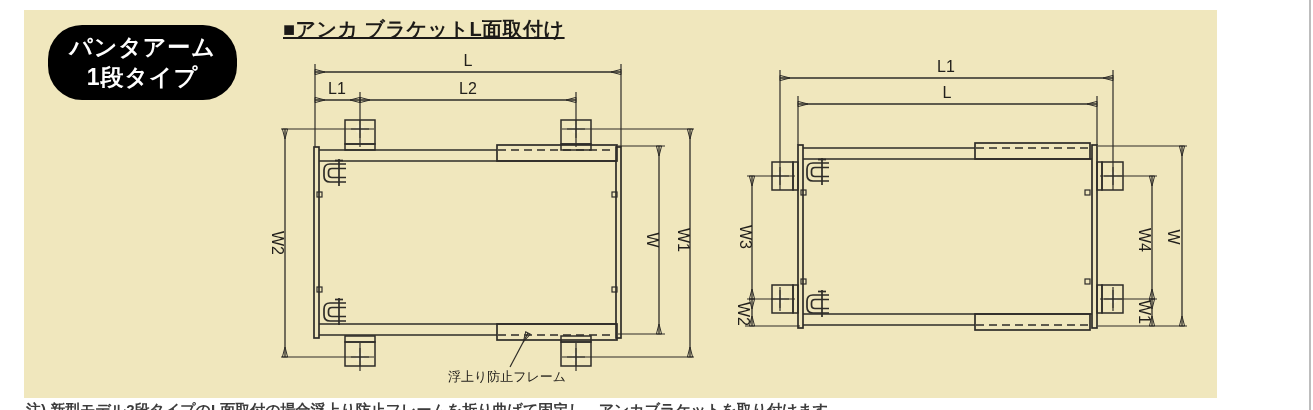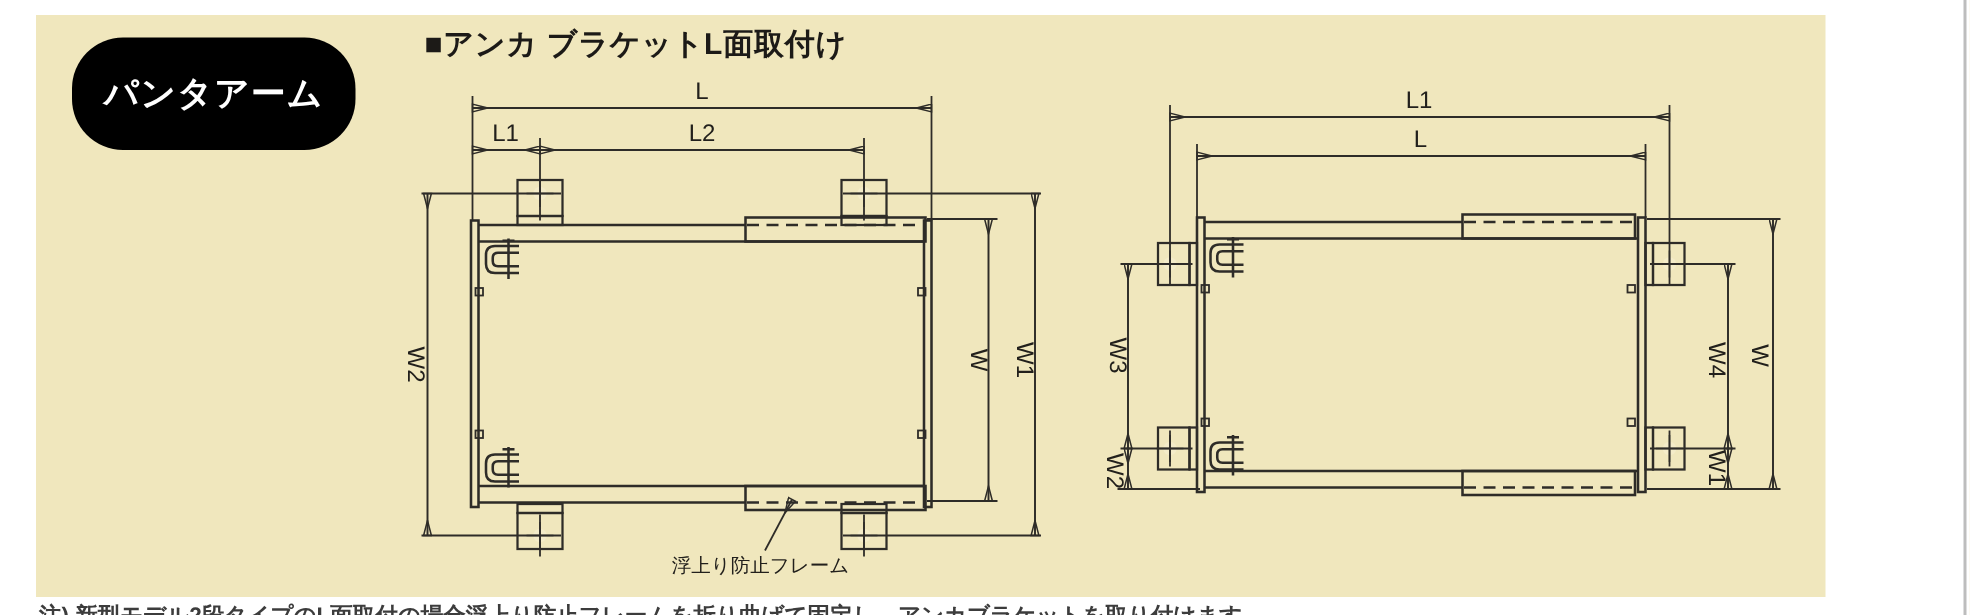--- a/index.html
+++ b/index.html
@@ -5,21 +5,21 @@
   html,body{margin:0;padding:0;background:#ffffff;}
   .canvas{position:relative;width:1313px;height:410px;background:#ffffff;overflow:hidden;
           font-family:"Liberation Sans",sans-serif;}
   .panel{position:absolute;left:24px;top:10px;width:1193px;height:388px;background:#f0e7bd;}
   .page-edge{position:absolute;left:1309px;top:0;width:2px;height:410px;background:#bdbdbd;}
   .badge{position:absolute;left:48px;top:25px;width:189px;height:75px;background:#000000;
          border-radius:34px;color:#ffffff;font-weight:bold;font-size:23px;line-height:1.28;
          text-align:center;display:flex;flex-direction:column;justify-content:center;
          letter-spacing:1px;}
   .sec-title{position:absolute;top:16px;font-size:20px;font-weight:bold;color:#1c1a17;
-             letter-spacing:0.5px;white-space:nowrap;}
+             letter-spacing:0.5px;white-space:nowrap;text-decoration:underline;}
   .title-left{left:283px;}
   .title-right{left:736px;}
   .note{position:absolute;left:26px;top:401px;font-size:15px;font-weight:700;color:#3c3c3c;
         white-space:nowrap;background:transparent;}
   svg.draw{position:absolute;left:0;top:0;}
   svg.draw line, svg.draw path, svg.draw rect{stroke:#2e2c28;fill:none;}
   .edge{stroke-width:1.7;}
   .ext{stroke-width:1.2;}
   .dim{stroke-width:1.3;}
   .dash{stroke-width:1.6;stroke-dasharray:8 5;}
@@ -31,20 +31,21 @@
   .clampline{stroke-width:1.7;}
 </style>
 </head>
 <body>
 
 <div class="canvas">
   <div class="panel"></div>
 
   <div class="badge">
     <span>パンタアーム</span>
+    <span>1段タイプ</span>
   </div>
 
   <div class="sec-title title-left">■アンカ ブラケットL面取付け</div>
 
   <svg class="draw" width="1313" height="410">
     <defs>
       <marker id="mA" markerWidth="12" markerHeight="8" refX="10.5" refY="3" orient="auto-start-reverse" markerUnits="userSpaceOnUse">
         <path d="M0.5,3 L10.5,0.4 L10.5,5.6 z" fill="#2e2c28" stroke="none"></path>
       </marker>
       <g id="clamp">

